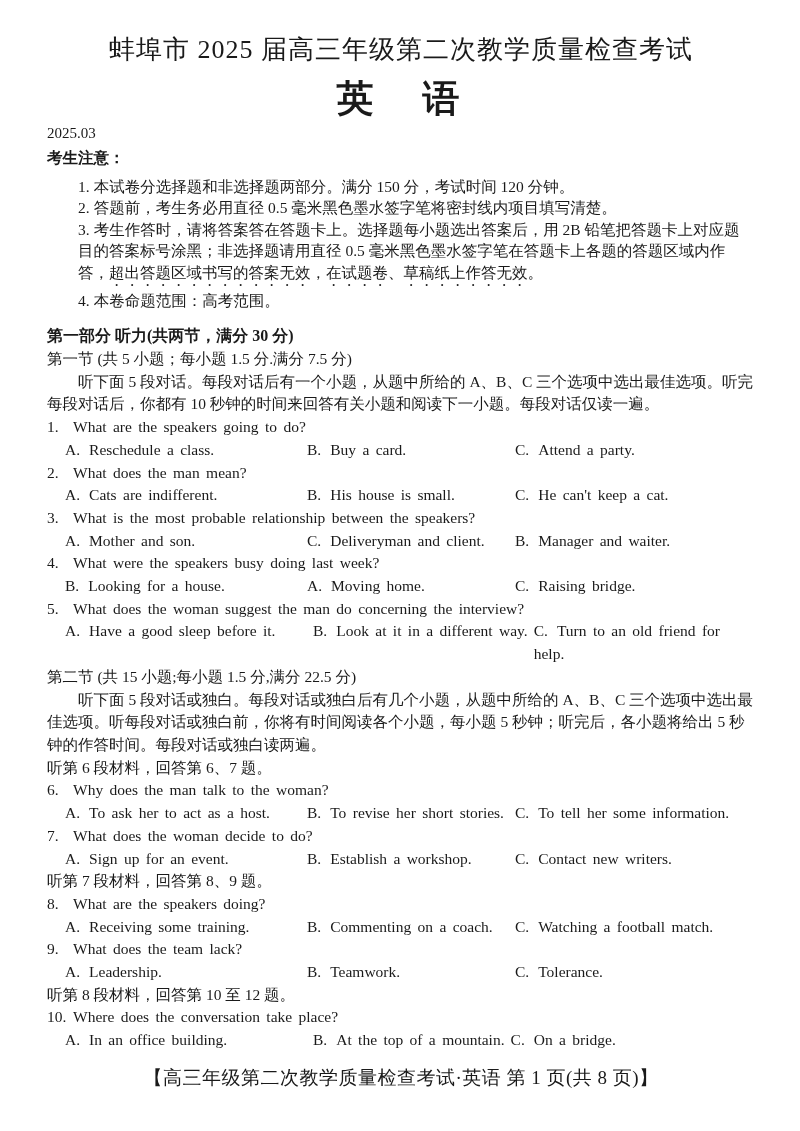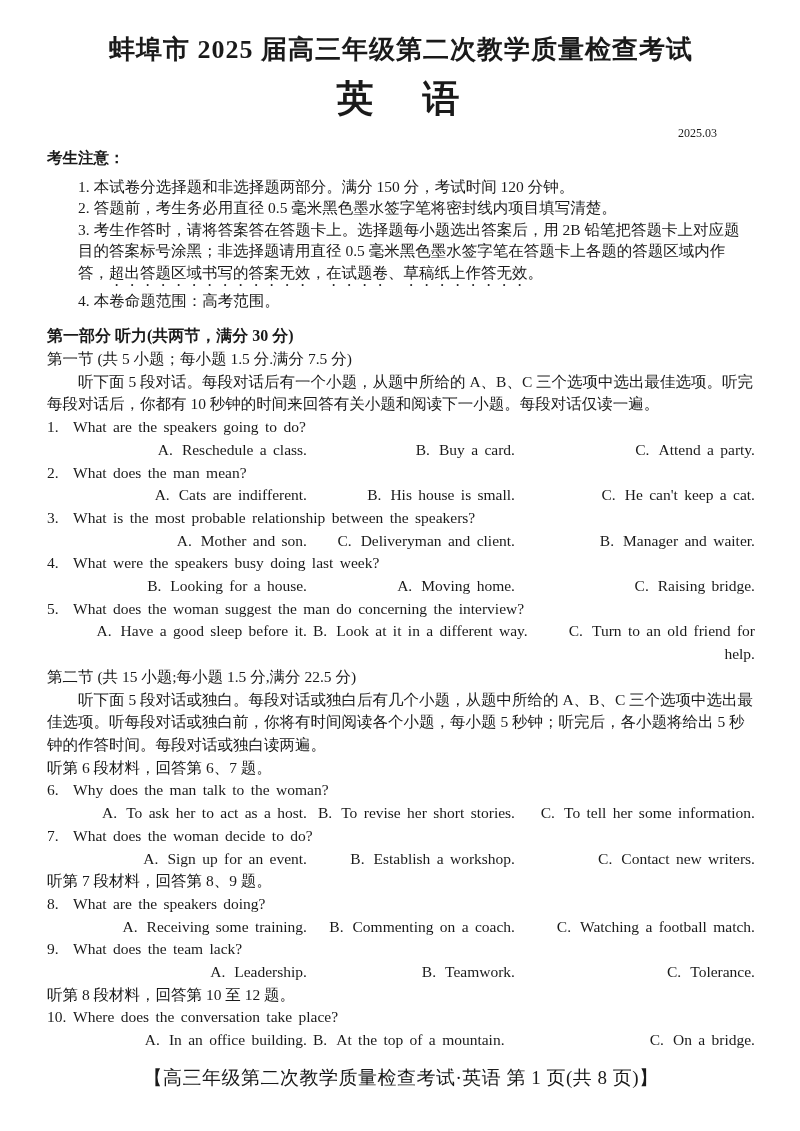--- a/index.html
+++ b/index.html
@@ -6,29 +6,29 @@
   body{
     width:800px;height:1131px;background:#ffffff;color:#1a1a1a;
     font-family:"Liberation Serif","DejaVu Serif",serif;
     font-size:15.5px;
     -webkit-font-smoothing:antialiased;
   }
   .page{padding:34px 45px 0 47px;}
 
   
   .title{
-    text-align:center;font-size:26px;font-weight:700;letter-spacing:1px;
+    text-align:center;font-size:26px;font-weight:400;letter-spacing:1px;
     line-height:32px;margin:0;
   }
   .subject{
     text-align:center;font-size:37px;font-weight:600;letter-spacing:6px;
     line-height:46px;margin:10px 0 0 0;
   }
   .date{
-    text-align:right;font-size:12px;line-height:18px;margin:2px 38px 0 0;
+    font-size:15px;line-height:18px;margin:2px 38px 0 0;
   }
 
   
   .notice-heading{font-weight:700;font-size:15.5px;line-height:21px;margin-top:5px;}
   .notice-list{margin:8px;padding-left:23px;line-height:21.4px;}
   .n-item{}
   .n-num{margin-right:4px;}
   .em{
     -webkit-text-emphasis:filled dot;
     -webkit-text-emphasis-position:under;
@@ -42,21 +42,21 @@
   .para{line-height:22.7px;text-indent:2em;}
   .lead{line-height:22.7px;}
 
   
   .q-line{line-height:22.7px;word-spacing:2.5px;}
   .q-num{display:inline-block;min-width:20px;margin-right:6px;}
   .opts{
     display:grid;
     grid-template-columns:242px minmax(208px,max-content) auto;
     padding-left:18px;
-    line-height:22.7px;word-spacing:2.5px;text-align:right;
+    line-height:22.7px;word-spacing:2.5px;
   }
   .opts.wideb{grid-template-columns:242px max-content auto;column-gap:6px;}
   .opt-label{margin-right:9px;}
 
   
   .footer{
     text-align:center;font-size:19px;line-height:20px;margin-top:16px;
     letter-spacing:.5px;
   }
 </style>

